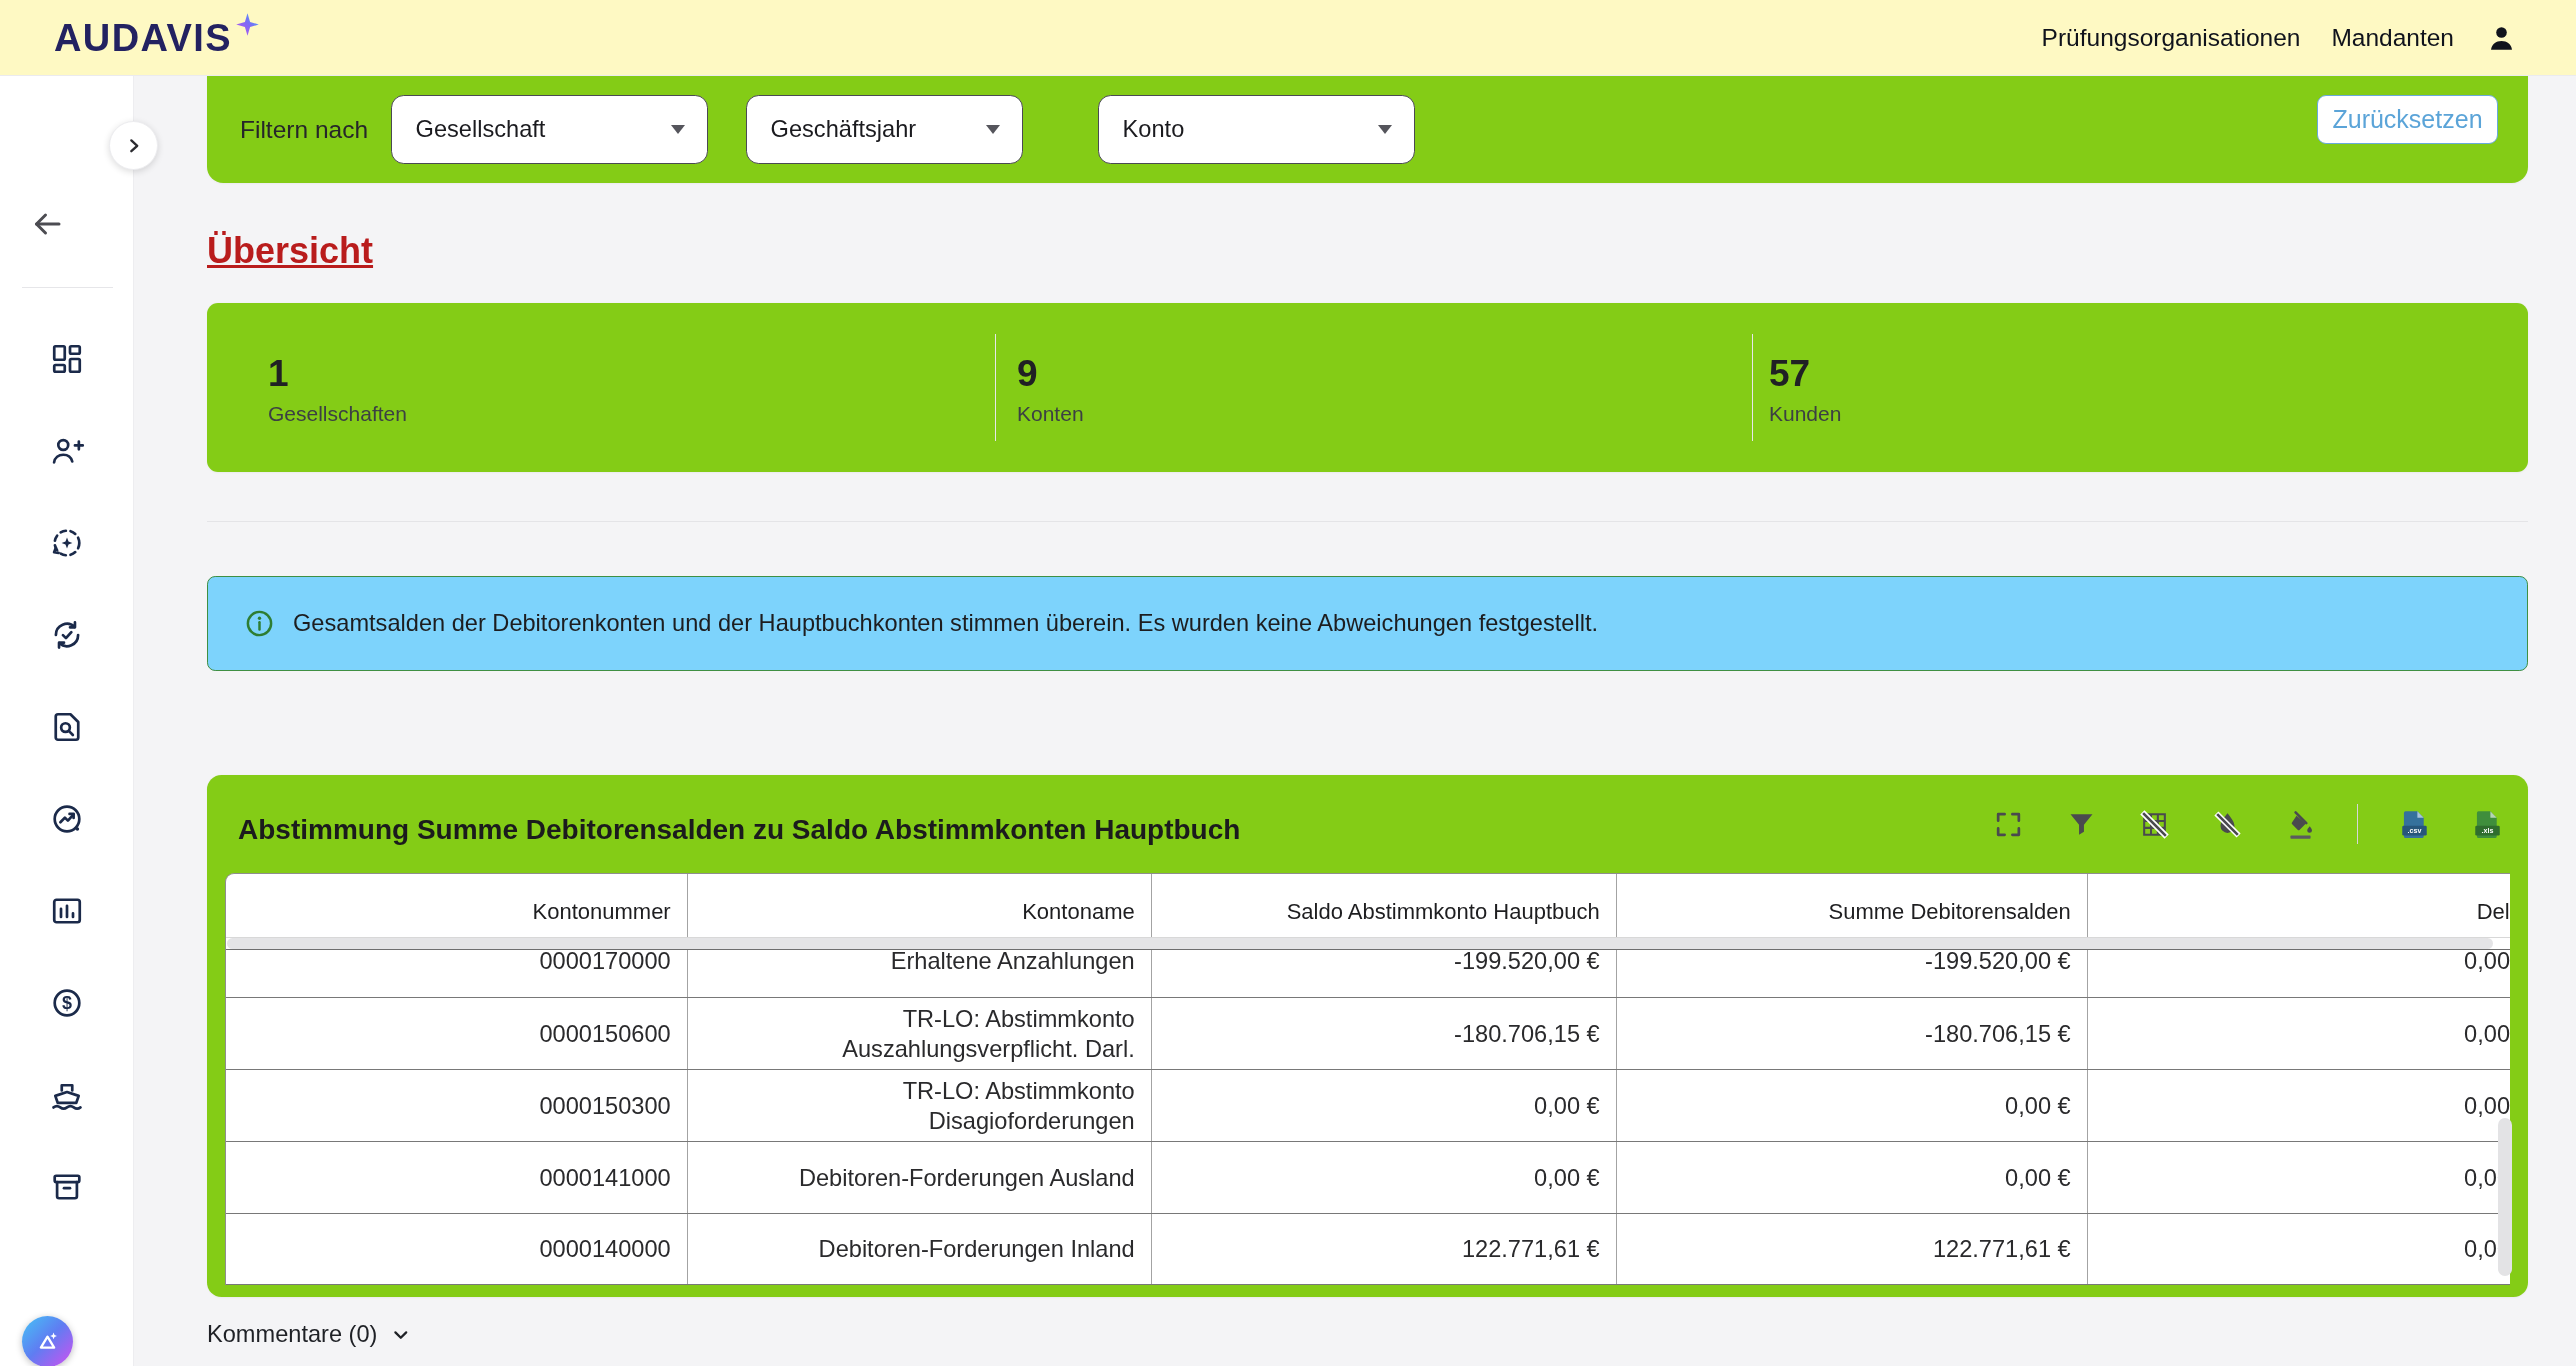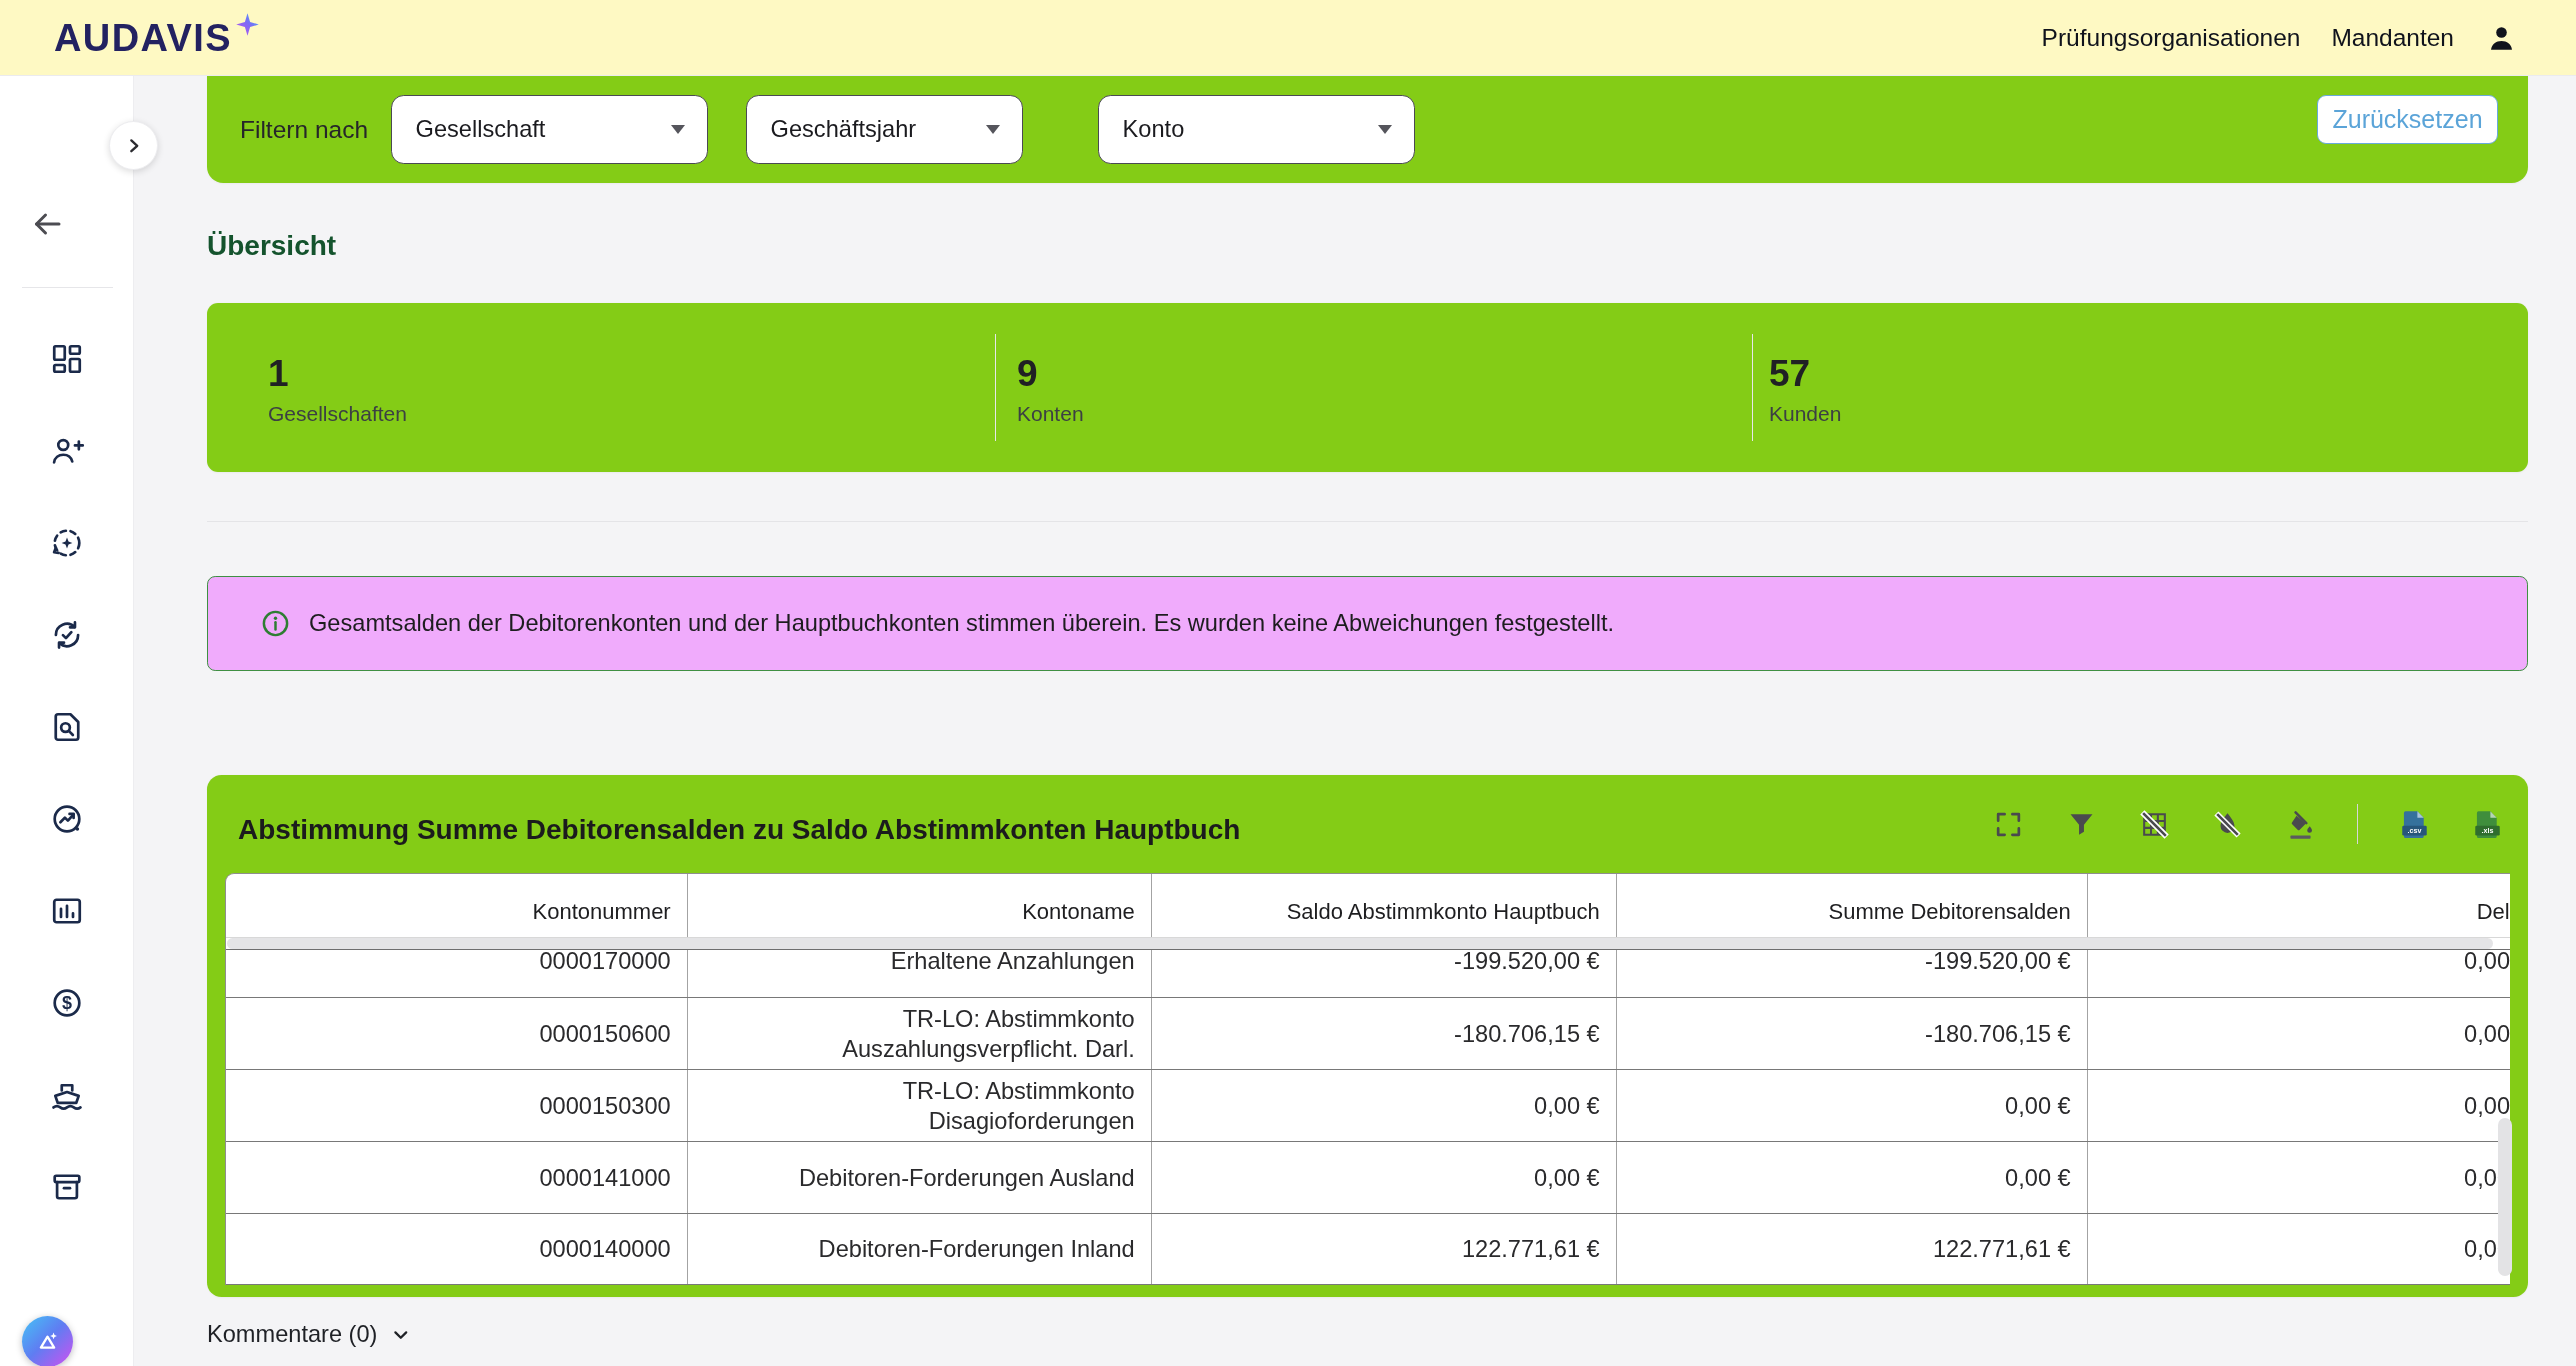--- a/index.html
+++ b/index.html
@@ -29,34 +29,34 @@
   .filter-card { top:76px; height:107px; border-radius:0 0 16.3px 16.3px; }
   .filter-label { position:absolute; left:33px; top:0; height:107px; display:flex; align-items:center; font-size:24.5px; font-weight:500; color:#26262a; }
   .dropdown { position:absolute; top:19px; height:69px; border:1.4px solid #4a4a52; border-radius:12.7px; background:#fff; display:flex; align-items:center; justify-content:space-between; padding:0 22px 0 23.6px; cursor:pointer; }
   .dd-1 { left:184px; width:317px; }
   .dd-2 { left:539px; width:277px; }
   .dd-3 { left:891px; width:317px; }
   .dropdown .dd-label { font-size:23.6px; color:#1b1b1f; }
   .caret { width:0; height:0; border-left:7.2px solid transparent; border-right:7.2px solid transparent; border-top:9px solid #55555c; }
   .reset-btn { position:absolute; right:30px; top:19px; height:49px; width:181px; border:1.8px solid #69aadb; border-radius:9px; background:#fff; color:#5ba4d8; font-size:25px; font-weight:500; font-family:"Liberation Sans",sans-serif; cursor:pointer; }
 
-  .section-heading { position:absolute; left:207px; top:230px; font-size:28px; font-weight:600; color:#14532d; }
+  .section-heading { position:absolute; left:207px; top:230px; font-size:36px; font-weight:600; color:#b91c1c;text-decoration:underline; }
 
   .stats-card { top:303px; height:169px; border-radius:11px; display:grid; grid-template-columns:788px 757px 777px; }
   .stat { position:relative; padding-top:51px; }
   .stat + .stat::before { content:""; position:absolute; left:0; top:31px; width:0.9px; height:107px; background:#e7e7ea; }
   .stat-1 { padding-left:61px; }
   .stat-2 { padding-left:22px; }
   .stat-3 { padding-left:17px; }
   .stat-value { font-size:37px; font-weight:600; color:#202124; line-height:40px; }
   .stat-label { margin-top:8.2px; font-size:21px; color:#3c4043; }
 
   .section-rule { position:absolute; left:207px; top:521px; width:2321px; height:0.9px; background:#e4e4e7; }
 
-  .banner { position:absolute; left:207px; top:576px; width:2321px; height:95px; background:#f0abfc; border:1.4px solid #3f8f43; border-radius:8.2px; display:flex; align-items:center; padding-left:52px; gap:18px; }
+  .banner { position:absolute; left:207px; top:576px; width:2321px; height:95px; background:#7dd3fc; border:1.4px solid #3f8f43; border-radius:8.2px; display:flex; align-items:center; padding-left:36px; gap:18px; }
   .banner-text { font-size:23.6px; color:#1d1d1f; }
 
   .table-card { top:775px; height:522px; border-radius:14.5px; overflow:hidden; }
   .table-title { position:absolute; left:31px; top:39px; font-size:28px; font-weight:700; color:#1b1b1d; }
   .toolbar { position:absolute; right:24.5px; top:29px; display:flex; align-items:center; gap:40px; }
   .tool-btn { width:33px; height:33px; display:flex; align-items:center; justify-content:center; cursor:pointer; }
   .tool-sep { width:0.9px; height:40px; background:#d6d6da; }
 
   .table-wrap { position:absolute; left:18px; top:98px; width:2285px; height:421px; overflow:hidden; }
   .grid-table { width:2347px; border:0.9px solid #8e8e8e; border-bottom:none; border-radius:9px 9px 0 0; background:#fff; }

